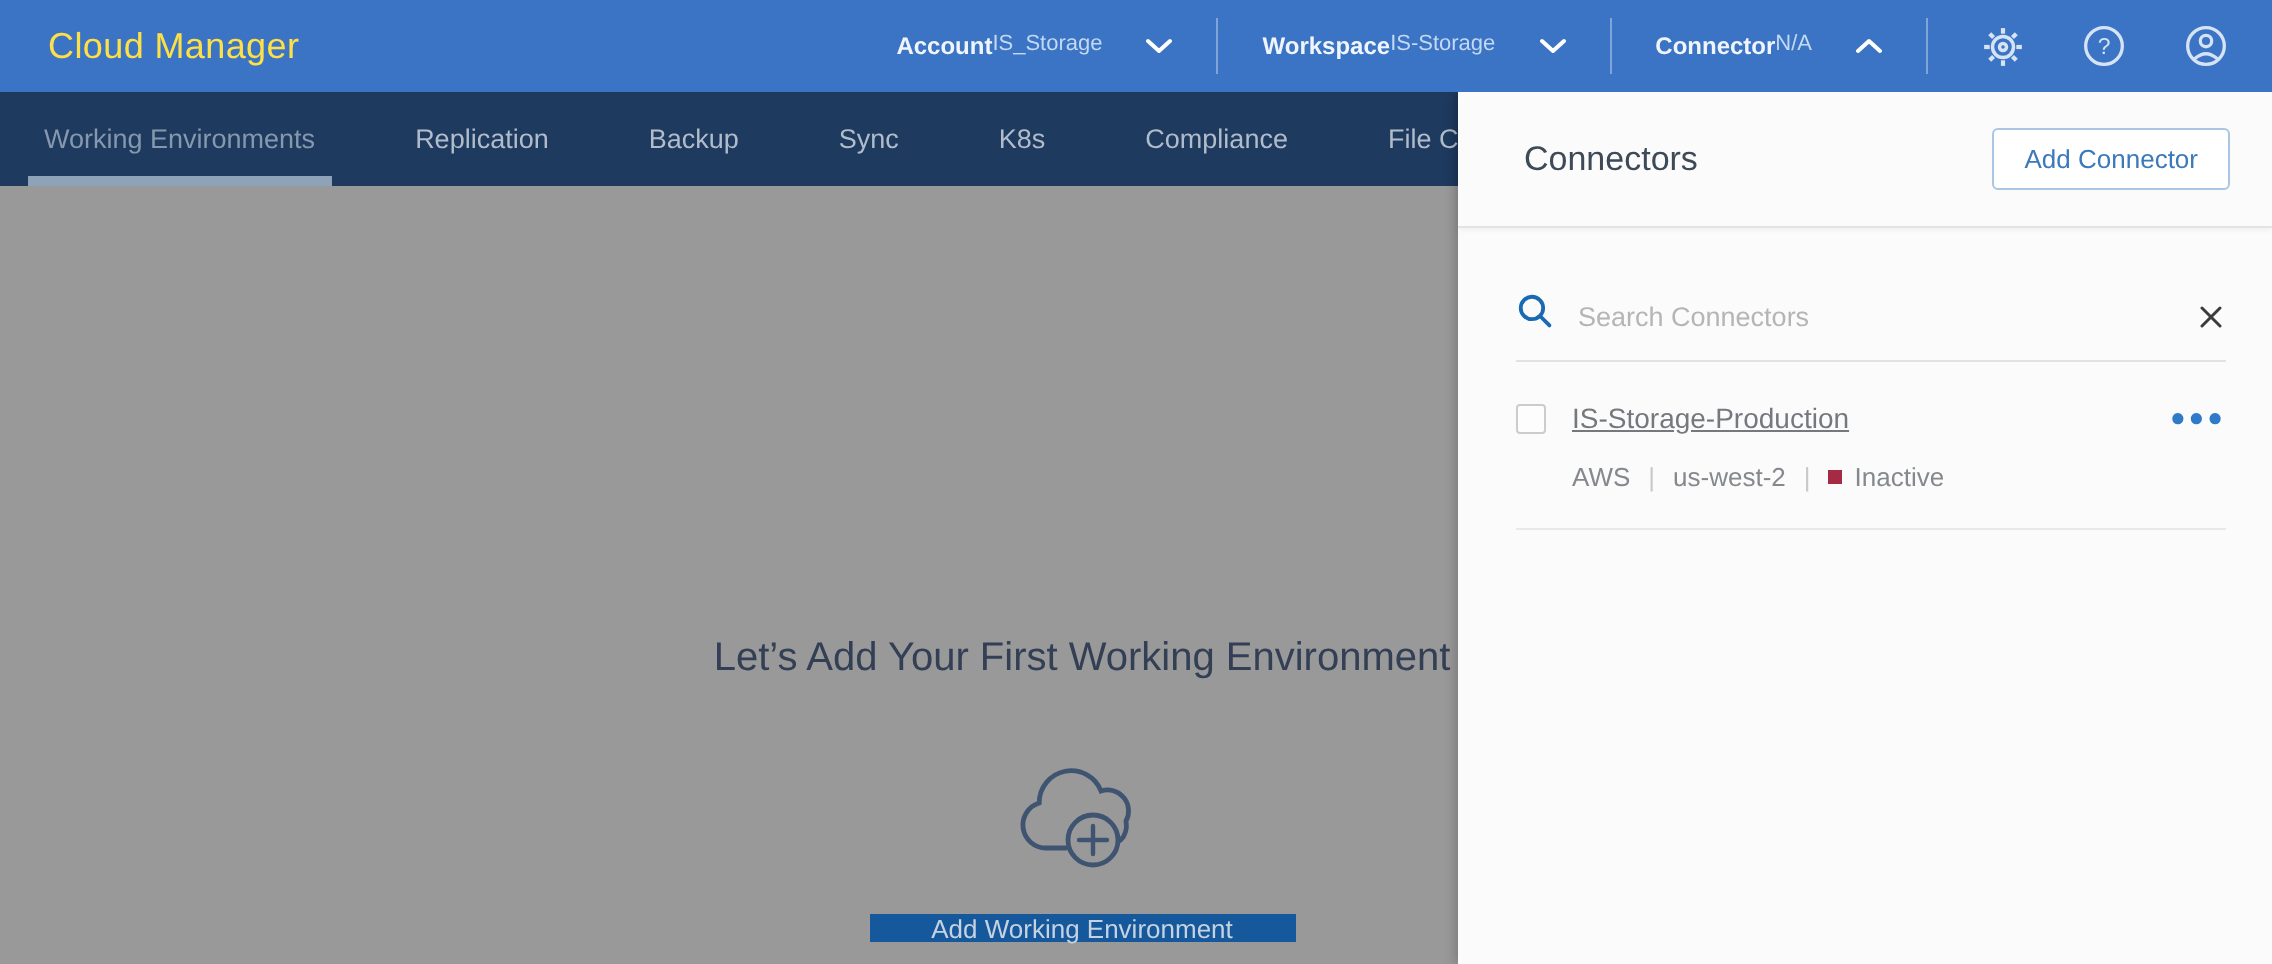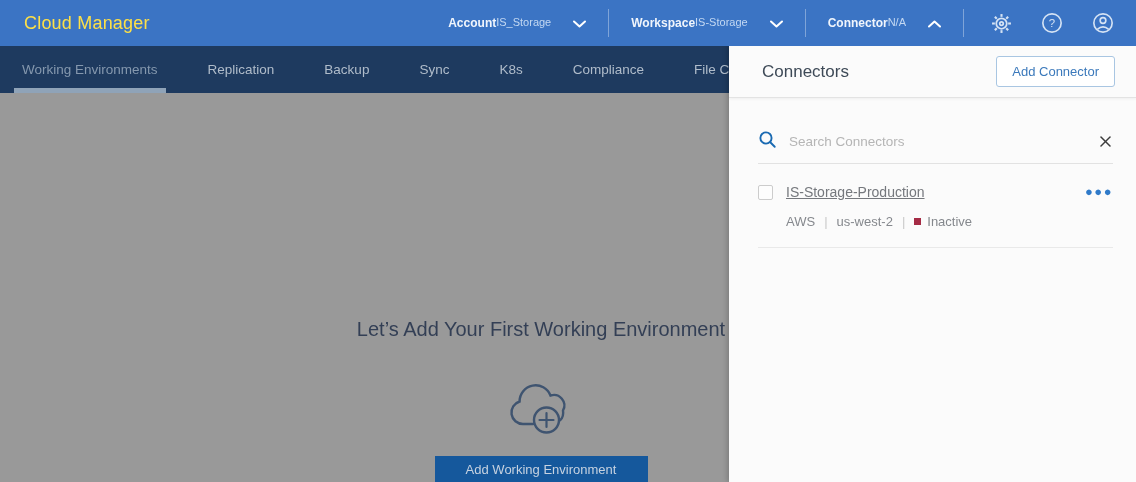--- a/index.html
+++ b/index.html
@@ -28,27 +28,27 @@
   .nav-tab.active { color:#8598ae; }
   .nav-tab.active::after { content:""; position:absolute; left:-4px; right:-4px; bottom:0;
              height:5px; background:#8fa3b8; }
 
   
   .main { position:absolute; left:0; top:93px; width:729px; height:389px; background:#999999; }
   .main-center { position:absolute; left:541px; top:225px; transform:translateX(-50%);
                  width:520px; text-align:center; }
   .main-heading { font-size:20px; color:#333f55; font-weight:400; }
   .cloud-wrap { margin-top:37px; }
-  .add-we-btn { margin-top:16px; width:213px; height:27px; background:#15589c; color:#c6d2e0;
+  .add-we-btn { margin-top:16px; width:213px; height:14px; background:#15589c; color:#c6d2e0;
                 border:none; font-size:13px; font-family:"Liberation Sans",sans-serif; cursor:pointer; }
 
   
   .panel { position:absolute; left:729px; top:46px; width:407px; height:436px;
            background:#fbfbfb; box-shadow:-2px 0 5px rgba(0,0,0,0.18); }
-  .panel-header { height:52px; display:flex; align-items:center; justify-content:space-between;
+  .panel-header { height:68px; display:flex; align-items:center; justify-content:space-between;
                   padding:0 21px 0 33px; border-bottom:1px solid #e3e3e3;
                   box-shadow:0 1px 3px rgba(0,0,0,0.05); }
   .panel-title { font-size:17px; color:#3e4a57; }
   .add-conn-btn { background:#ffffff; border:1px solid #a9c6e2; color:#3b79bb; font-size:13px;
                   padding:7px 15px; border-radius:3px; cursor:pointer;
                   font-family:"Liberation Sans",sans-serif; }
   .search-row { margin:32px 23px 0 29px; display:flex; align-items:center;
                 border-bottom:1px solid #e2e2e2; padding-bottom:10px; }
   .search-input { flex:1; border:none; outline:none; background:transparent;
                   font-size:13.5px; color:#555; margin-left:12px;

